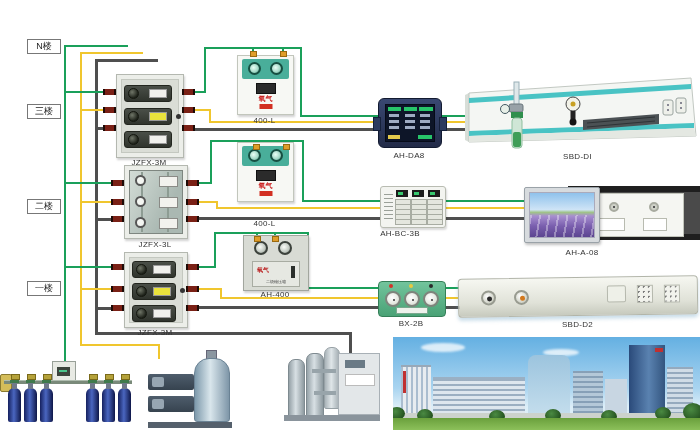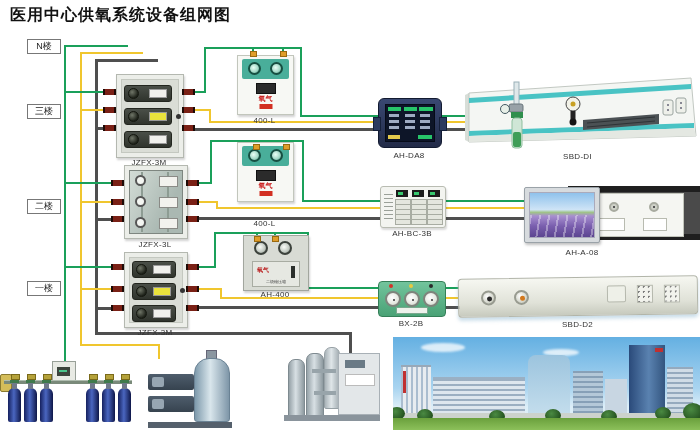--- a/index.html
+++ b/index.html
@@ -144,21 +144,20 @@
   .win-h{background-image:repeating-linear-gradient(rgba(90,120,150,.5) 0 2px,transparent 2px 5px);}
   .tree{position:absolute;width:16px;height:13px;border-radius:50%;background:radial-gradient(circle at 40% 35%,#4a8a42,#24511f 75%);}
   .lawn{position:absolute;left:0;bottom:0;width:100%;height:12px;background:linear-gradient(#6aa03c,#8cc05a);}
   .road{position:absolute;left:0;bottom:12px;width:100%;height:5px;background:#ccd2cc;}
 </style>
 </head>
 <body>
 
 <div id="stage">
 
-  <div class="title">医用中心供氧系统设备组网图</div>
 
   <div class="floor-tag" style="left:27px;top:39px">N楼</div>
   <div class="floor-tag" style="left:27px;top:104px">三楼</div>
   <div class="floor-tag" style="left:27px;top:199px">二楼</div>
   <div class="floor-tag" style="left:27px;top:281px">一楼</div>
 
   <div class="v g" style="left:64px;top:45px;height:318px"></div>
   <div class="v y" style="left:80px;top:52px;height:294px"></div>
   <div class="v k" style="left:95px;top:59px;height:276px"></div>
 
@@ -339,21 +338,21 @@
         </div>
         <div class="keys"></div>
       </div>
     <div class="col" style="left:46px">
         <div class="disp">
           <i></i>
         </div>
         <div class="keys"></div>
       </div>
   </div>
-  <div class="dev-label" style="left:372px;top:229px;width:80px">AH-BC-3B</div>
+  <div class="dev-label" style="left:360px;top:229px;width:80px">AH-BC-3B</div>
 
   <div class="rail"></div>
   <div class="aha-panel">
     <span class="o" style="left:18px"></span>
     <span class="o" style="left:58px"></span>
     <span class="m" style="left:8px;width:24px"></span>
     <span class="m" style="left:52px;width:22px"></span>
   </div>
   <div class="monitor">
     <div class="scr"></div>

